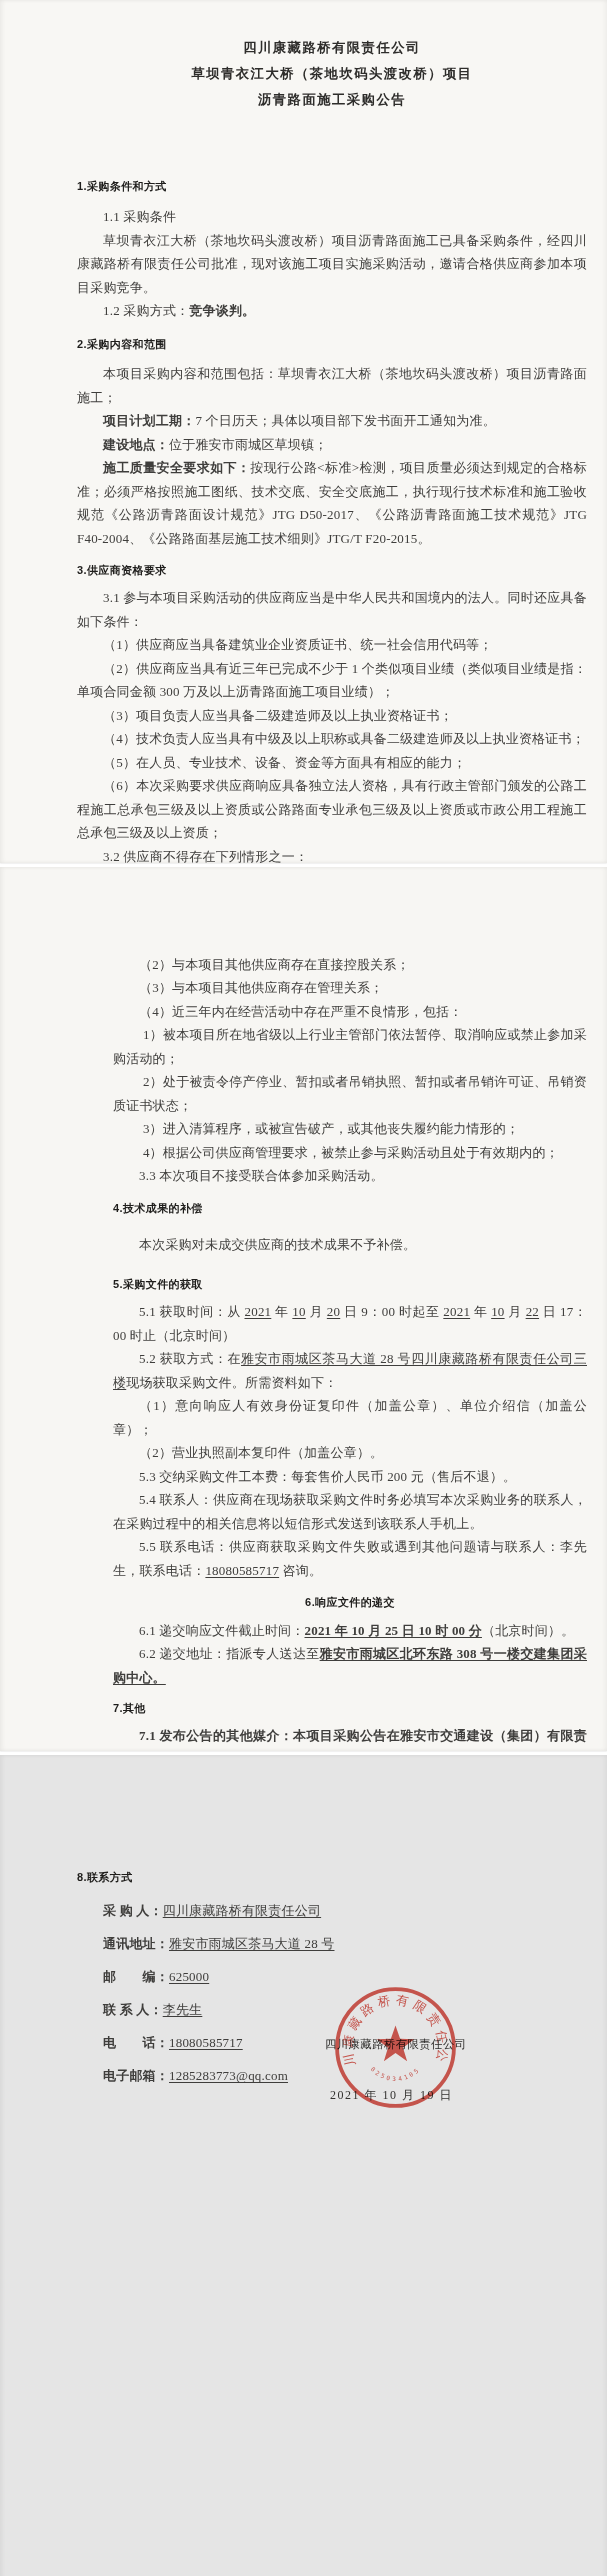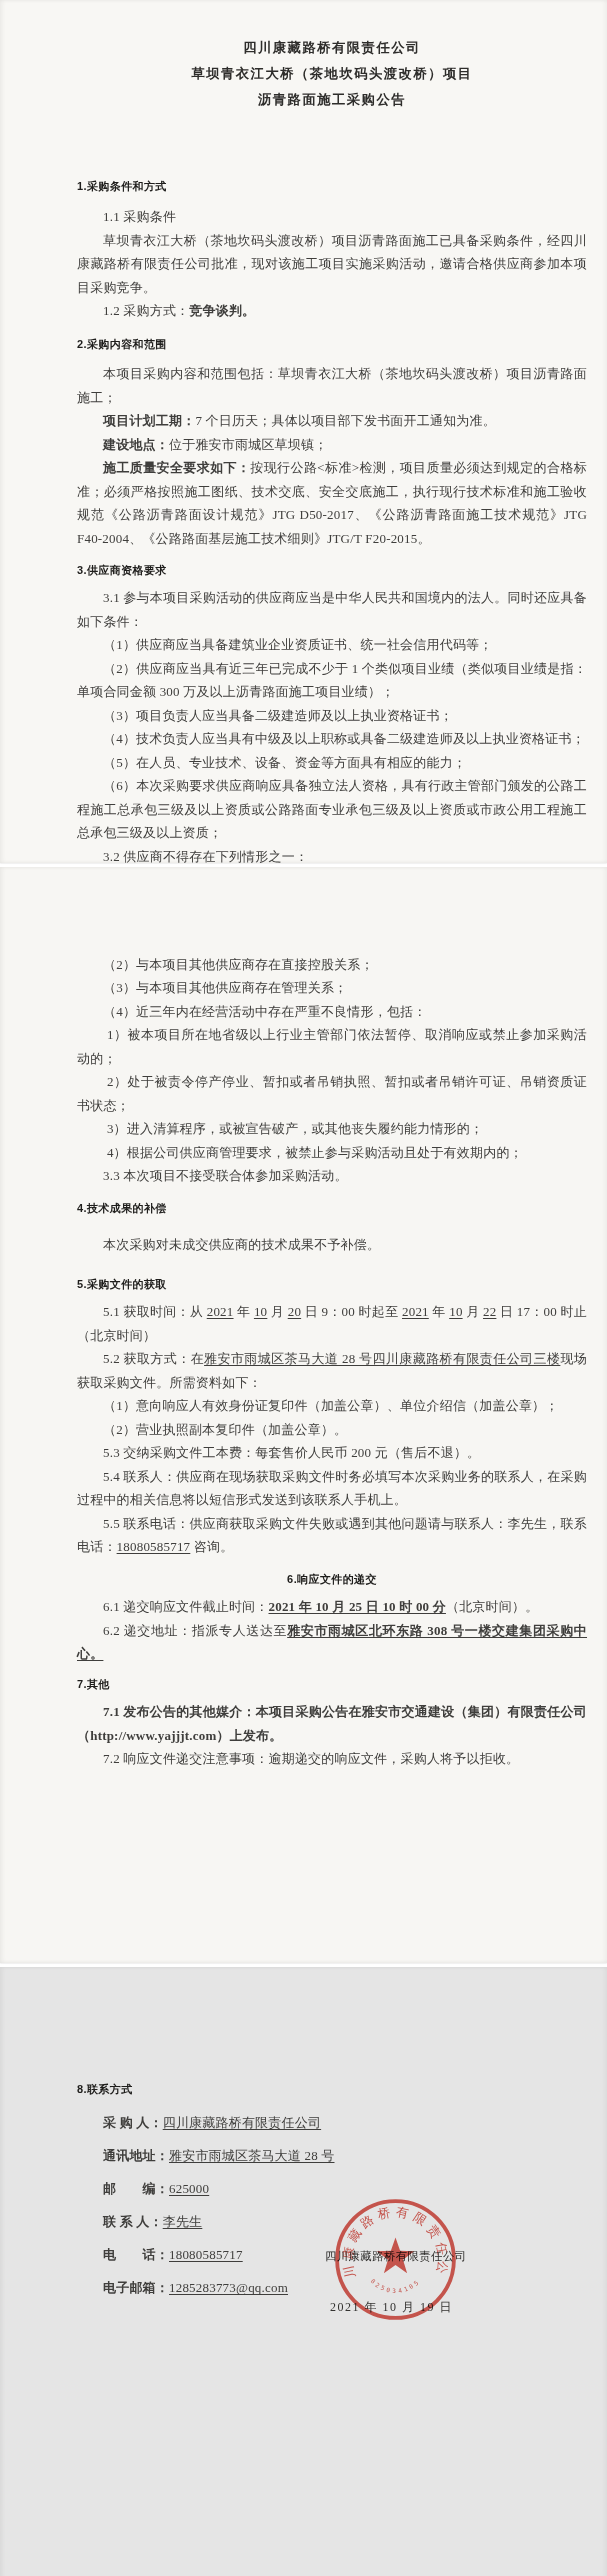--- a/index.html
+++ b/index.html
@@ -1,21 +1,21 @@
 <!DOCTYPE html>
 <html lang="zh" style="font-size:12px"><head>
 <meta charset="utf-8">
 <style>
   html,body{margin:0;padding:0;background:#fdfdfc;}
   body{width:607px;font-family:"Liberation Serif","DejaVu Serif",serif;-webkit-font-smoothing:antialiased;}
   .doc{width:607px;}
   .page{position:relative;width:607px;box-sizing:border-box;
         box-shadow:inset -2.3px 0 4.6px rgba(0,0,0,0.04), inset 2.3px 0 4.6px rgba(0,0,0,0.05), 0 0.8px 1.5px rgba(0,0,0,0.15);}
   .p1{height:863px;background:#f8f7f4;}
-  .p2{height:1096px;background:#f7f6f3;}
+  .p2{height:884px;background:#f7f6f3;padding-left:36px;}
   .p3{height:925px;background:#e5e5e5;}
   .seam{height:3.8px;background:#ffffff;}
   .content{box-sizing:border-box;height:100%;padding:0 20px 0 77px;overflow:hidden;}
   .p1 .content{padding-top:35px;}
   .p2 .content{padding-top:86px;}
   .p3 .content{padding-top:102px;}
   .title-line{text-align:center;font-size:13.3px;font-weight:600;line-height:26px;
               letter-spacing:1.5px;color:#2e2d2b;}
   .sec-h{font-family:"Liberation Sans","DejaVu Sans",sans-serif;font-weight:bold;
          font-size:11px;line-height:16.7px;color:#1f1e1c;margin:12px 0 7.6px 0;letter-spacing:0.4px;}

